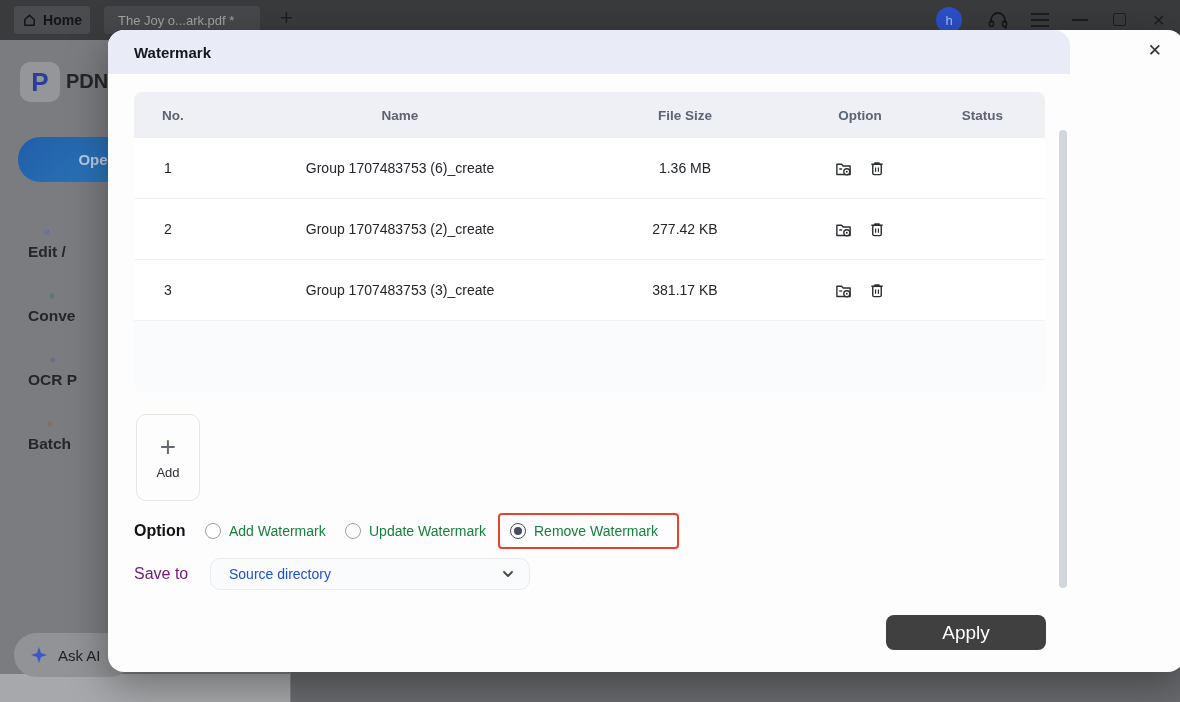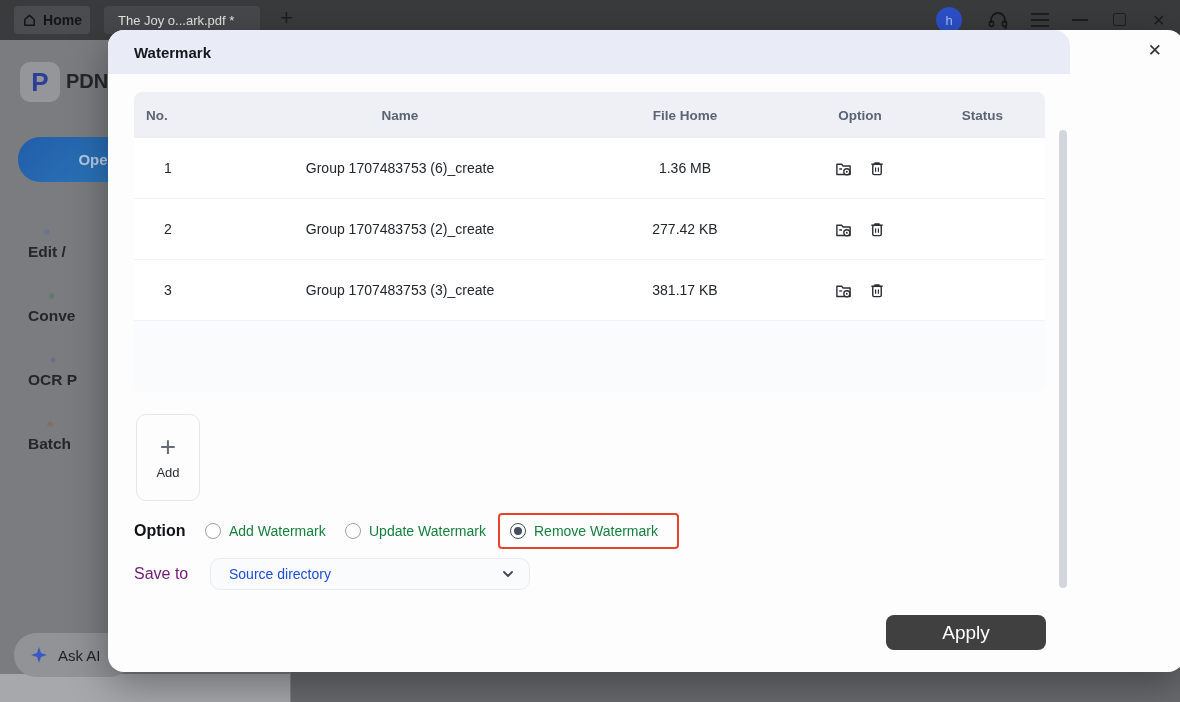--- a/index.html
+++ b/index.html
@@ -4,21 +4,21 @@
 <style>
   html,body{margin:0;padding:0;background:#555;}
   *{box-sizing:border-box;font-family:"Liberation Sans",sans-serif;}
   #screen{position:relative;width:1180px;height:702px;overflow:hidden;background:#6a6b6d;}
   .abs{position:absolute;}
 
   
   #titlebar{left:0;top:0;width:1180px;height:40px;background:#3a3b3d;}
   .tb-pill{height:28px;top:6px;border-radius:4px;display:flex;align-items:center;}
   #home-pill{left:14px;width:76px;background:#4b4c4f;color:#141518;font-size:14px;font-weight:bold;justify-content:center;gap:6px;}
-  #doc-tab{left:104px;width:156px;background:#47484b;color:#e5e5e5;font-size:13px;padding-left:14px;}
+  #doc-tab{left:104px;width:156px;background:#47484b;color:#a3a3a3;font-size:13px;padding-left:14px;}
   #tab-plus{left:280px;top:5px;color:#1c1d1f;font-size:22px;font-weight:400;}
   #avatar{left:936px;top:7px;width:26px;height:26px;border-radius:50%;background:#2b50c8;color:#a9bdf5;font-size:13px;display:flex;align-items:center;justify-content:center;}
   .win-icon{color:#1b1c1e;}
   .bar{background:#1d1e20;}
 
   
   #sidebar-bg{left:0;top:40px;width:290px;height:662px;background:#7b7c7f;}
   #sidebar-bottom{left:0;top:674px;width:290px;height:28px;background:#a7a8ab;}
   #main-bg{left:290px;top:40px;width:890px;height:662px;background:#696a6d;}
   #v-divider{left:290px;top:40px;width:1px;height:662px;background:#828386;}
@@ -38,21 +38,21 @@
   
   #dialog{left:108px;top:30px;width:1076px;height:642px;background:#fdfdfe;border-radius:16px;box-shadow:0 12px 40px rgba(0,0,0,.35);}
   #dlg-header{left:0;top:0;width:962px;height:44px;background:#e9ecf7;border-radius:16px 16px 0 0;display:flex;align-items:center;}
   #dlg-title{margin-left:26px;font-size:15px;font-weight:bold;color:#15171c;}
   #dlg-close{right:22px;top:12px;color:#303338;font-size:17px;line-height:1;cursor:default;}
 
   #table{left:26px;top:62px;width:911px;height:300px;border-radius:8px;overflow:hidden;background:#fafbfd;}
   .t-grid{display:grid;grid-template-columns:96px 340px 230px 120px 125px;align-items:center;}
   #t-head{height:46px;background:#eef0f5;color:#5b6474;font-size:13.5px;font-weight:bold;}
   .t-row{height:61px;background:#ffffff;color:#23262c;font-size:14px;border-bottom:1px solid #f1f2f5;}
-  .c-no{padding-left:12px;text-align:left;}
+  .c-no{padding-left:28px;text-align:left;}
   .t-row .c-no{padding-left:30px;}
   .c-c{text-align:center;}
   .opt-icons{display:flex;justify-content:center;gap:16px;}
   .icon-btn{width:17px;height:17px;display:inline-flex;align-items:center;justify-content:center;}
 
   #dlg-scrollbar{left:951px;top:100px;width:8px;height:458px;border-radius:4px;background:#d3d6dc;}
 
   #add-btn{left:28px;top:384px;width:64px;height:87px;border:1px solid #e4e6eb;border-radius:10px;background:#fdfdfe;display:flex;flex-direction:column;align-items:center;justify-content:center;gap:6px;}
   #add-plus{color:#646b76;font-size:28px;font-weight:300;line-height:24px;}
   #add-label{font-size:13px;color:#2b2e34;}
@@ -180,21 +180,21 @@
 
     <div id="dlg-header" class="abs">
       <span id="dlg-title">Watermark</span>
     </div>
     <div id="dlg-close" class="abs">✕</div>
 
     <div id="table" class="abs">
       <div id="t-head" class="t-grid">
         <div class="c-no">No.</div>
         <div class="c-c">Name</div>
-        <div class="c-c">File Home</div>
+        <div class="c-c">File Size</div>
         <div class="c-c">Option</div>
         <div class="c-c">Status</div>
       </div>
 
       <div class="t-row t-grid">
         <div class="c-no">1</div>
         <div class="c-c">Group 1707483753 (6)_create</div>
         <div class="c-c">1.36 MB</div>
         <div class="opt-icons">
           <span class="icon-btn">

